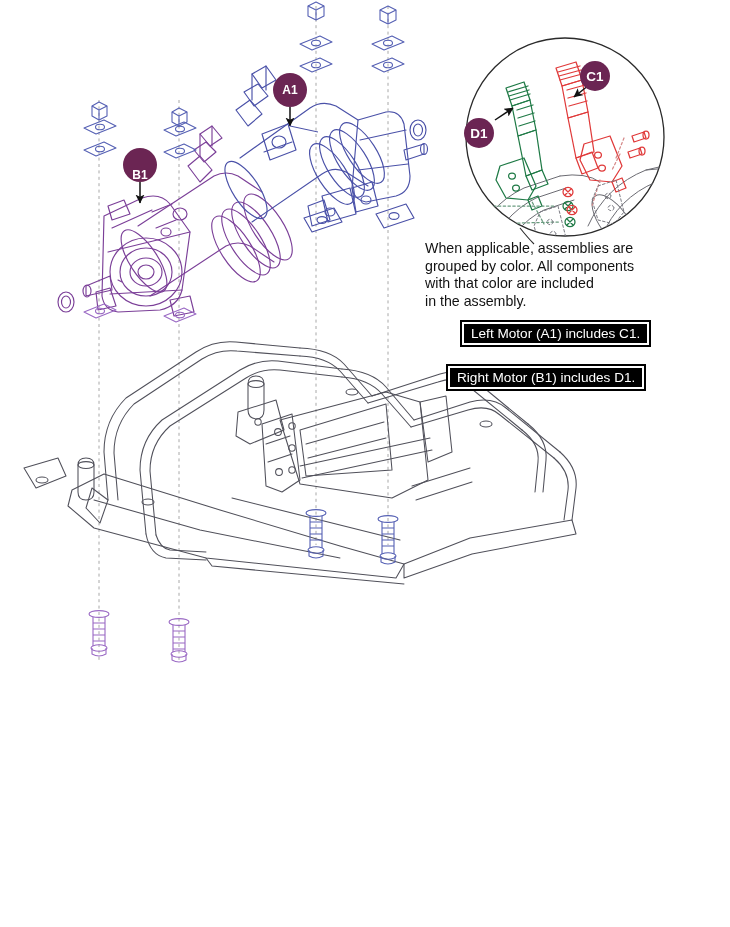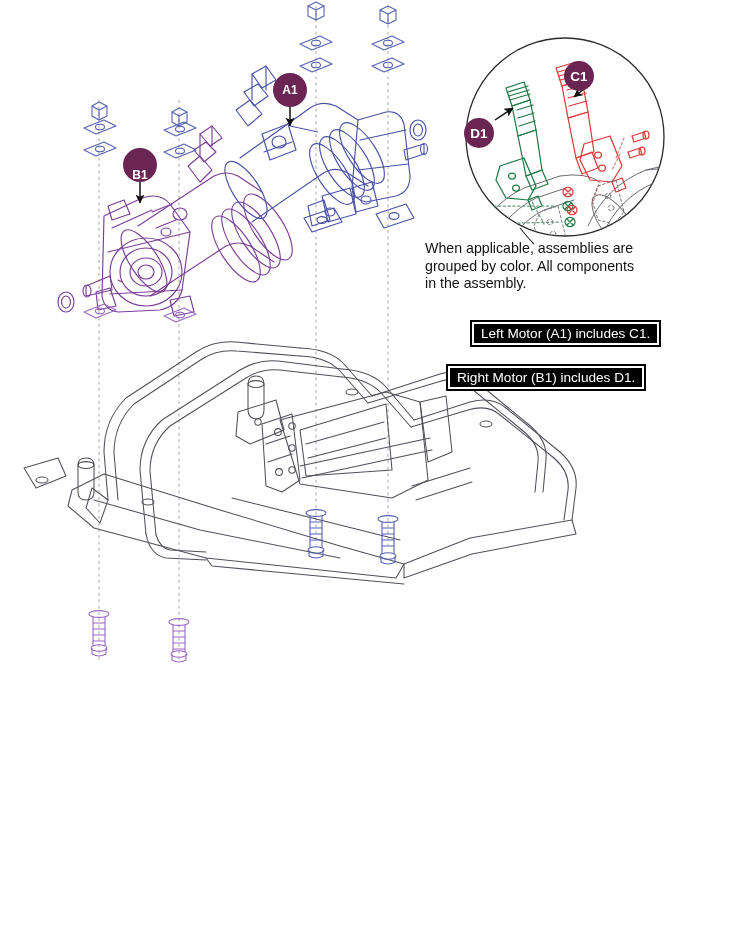--- a/index.html
+++ b/index.html
@@ -75,21 +75,21 @@
     box-sizing: border-box;
   }
   .incl-box .incl-text {
     display: block;
     color: #ffffff;
     font-size: 13.6px;
     line-height: 17px;
     white-space: nowrap;
     font-family: "Liberation Sans", sans-serif;
   }
-  #incl-a1 { left: 470px; top: 320px; }
+  #incl-a1 { left: 460px; top: 320px; }
   #incl-b1 { left: 446px; top: 364px; }
 </style>
 </head>
 <body>
 
 <div id="sheet">
 
   <svg id="artboard" viewBox="0 0 730 927" xmlns="http://www.w3.org/2000/svg">
     <defs>
       <clipPath id="insetClip">
@@ -428,31 +428,32 @@
   </svg>
 
   <div class="badge" id="badge-a1" style="left:273px; top:73px;">
     <span>A1</span>
   </div>
 
   <div class="badge" id="badge-b1" style="left:123px; top:148px;align-items:flex-end;">
     <span>B1</span>
   </div>
 
-  <div class="badge small" id="badge-c1" style="left:564px; top:61px;">
+  <div class="badge small" id="badge-c1" style="left:580px; top:61px;">
     <span>C1</span>
   </div>
 
   <div class="badge small" id="badge-d1" style="left:464px; top:118px;">
     <span>D1</span>
   </div>
 
   <div id="note-text">
     <div>When applicable, assemblies are</div>
     <div>grouped by color. All components</div>
+    <div>with that color are included</div>
     <div>in the assembly.</div>
   </div>
 
   <div class="incl-box" id="incl-a1">
     <span class="incl-text">Left Motor (A1) includes C1.</span>
   </div>
 
   <div class="incl-box" id="incl-b1">
     <span class="incl-text">Right Motor (B1) includes D1.</span>
   </div>

